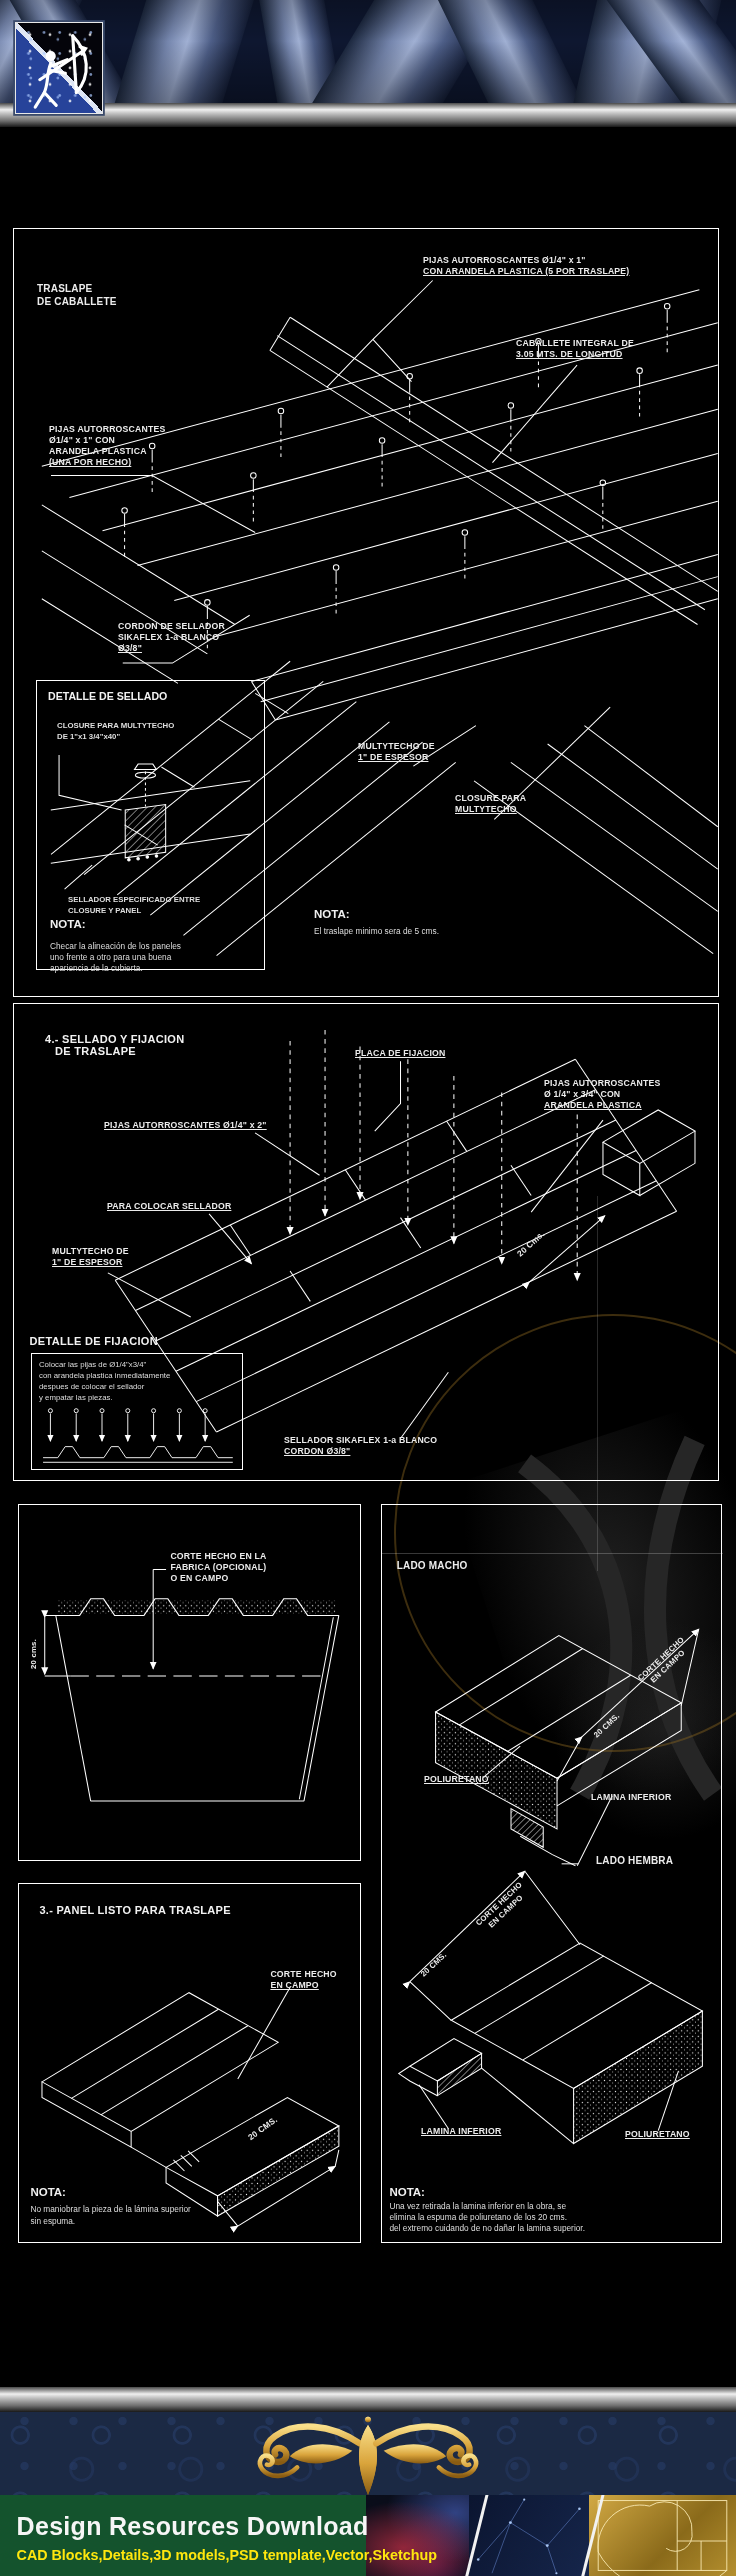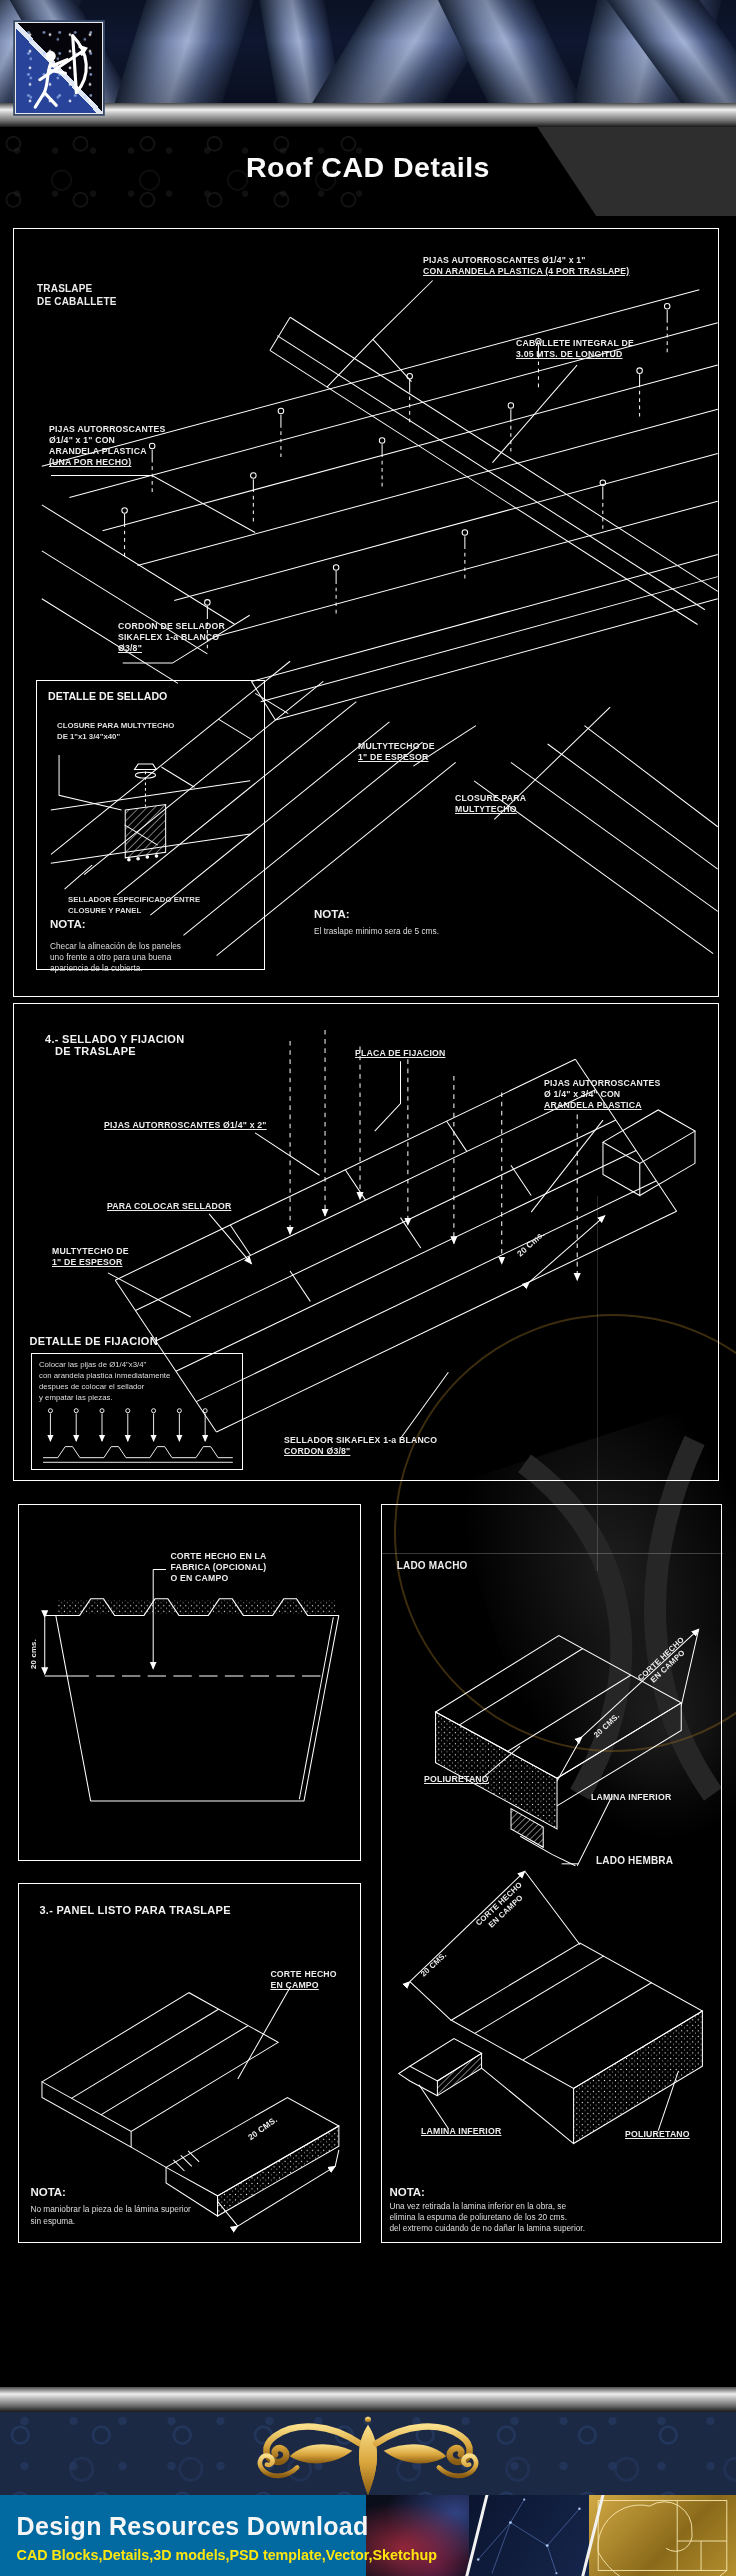--- a/index.html
+++ b/index.html
@@ -66,21 +66,21 @@
   .dtext{position:absolute;color:#dedede;font-size:7.8px;font-weight:400;line-height:1.45;white-space:pre-line;}
   
   .orn-band{position:absolute;left:0;top:2412px;width:736px;height:83px;background:#1b2944;overflow:hidden;}
   .orn-band .damask2{position:absolute;inset:0;opacity:.8;background-image:
         radial-gradient(circle at 25% 35%,transparent 6.4px,rgba(45,70,120,.55) 7.4px 9.2px,transparent 10px),
         radial-gradient(circle at 75% 65%,transparent 9.2px,rgba(40,62,108,.5) 10px 12px,transparent 13px),
         radial-gradient(circle at 50% 20%,rgba(48,74,126,.45) 0 3.7px,transparent 4.6px);
         background-size:81px 66px,109px 88px,49px 45px;}
   .orn{position:absolute;left:242px;top:0px;width:252px;height:85px;}
   
-  .footer{position:absolute;left:0;top:2495px;width:736px;height:81px;background:#0369a1;overflow:hidden;}
+  .footer{position:absolute;left:0;top:2495px;width:736px;height:81px;background:#14532d;overflow:hidden;}
   .f-title{position:absolute;left:16.6px;top:16.6px;color:#f6f6f6;font-size:25px;font-weight:700;letter-spacing:0.3px;}
   .f-sub{position:absolute;left:16.6px;top:52px;color:#ffe70e;font-size:14.3px;font-weight:700;}
   .collage{position:absolute;left:366px;top:0;width:370px;height:81px;}
   .neb{position:absolute;left:0;top:0;width:124px;height:81px;background:
         radial-gradient(ellipse at 30% 65%,rgba(165,42,62,.85),transparent 62%),
         radial-gradient(ellipse at 72% 22%,rgba(62,84,165,.75),transparent 55%),
         radial-gradient(ellipse at 55% 85%,rgba(120,32,92,.6),transparent 52%),#0a0d1a;}
   .plx{position:absolute;left:103px;top:0;width:127px;height:81px;background:linear-gradient(120deg,#0b1530,#16264c);}
   .gold{position:absolute;left:223px;top:0;width:147px;height:81px;background:linear-gradient(135deg,#d2a944,#8a6a1a 58%,#b5902f);}
   .sep{position:absolute;top:-11px;width:2.8px;height:106px;background:#f2f2f2;transform:rotate(14deg);}
@@ -116,25 +116,20 @@
         <path d="M39,47 L56,40"></path>
         <path d="M38,52 L54,55"></path>
         <path d="M31,76 L21,92"></path>
         <path d="M31,76 L44,90"></path>
       </g>
     </svg>
   </div>
 
   <div class="band-silver bs-top"></div>
 
-  <div class="title-band">
-    <div class="damask"></div>
-    <div class="slant"></div>
-    <h1>Roof CAD Details</h1>
-  </div>
 
   <div class="wm wm-blob1"></div>
   <div class="wm wm-blob2"></div>
   <svg class="wm" style="left:497px;top:1417px;" width="239" height="396" viewBox="0 0 260 430">
     <g stroke="#262626" stroke-width="24" fill="none">
       <path d="M30,50 C140,130 170,270 90,410"></path>
       <path d="M215,25 C150,165 160,305 235,410"></path>
     </g>
   </svg>
   <div class="wm wm-circle"></div>
@@ -212,21 +207,21 @@
         <path d="M40,268 H150 L262,330"></path>
         <path d="M118,472 H172 L256,420"></path>
         <path d="M434,584 L502,540"></path>
         <path d="M522,642 L648,520"></path>
       </g>
     </svg>
 
     <div class="lbl" style="left:23px;top:54px;font-size:10px;">TRASLAPE
 DE CABALLETE</div>
     <div class="lbl" style="left:409px;top:26px;"><span>PIJAS AUTORROSCANTES Ø1/4" x 1"</span>
-<span style="text-decoration: underline;">CON ARANDELA PLASTICA (4 POR TRASLAPE)</span></div>
+<span style="text-decoration: underline;">CON ARANDELA PLASTICA (5 POR TRASLAPE)</span></div>
     <div class="lbl" style="left:502px;top:109px;"><span>CABALLETE INTEGRAL DE</span>
 <span style="text-decoration: underline;">3.05 MTS. DE LONGITUD</span></div>
     <div class="lbl" style="left:35px;top:195px;"><span>PIJAS AUTORROSCANTES</span>
 <span>Ø1/4" x 1" CON</span>
 <span>ARANDELA PLASTICA</span>
 <span style="text-decoration: underline;">(UNA POR HECHO)</span></div>
     <div class="lbl" style="left:104px;top:392px;"><span>CORDON DE SELLADOR</span>
 <span>SIKAFLEX 1-a BLANCO</span>
 <span style="text-decoration: underline;">Ø3/8"</span></div>
     <div class="lbl" style="left:344px;top:512px;"><span>MULTYTECHO DE</span>

